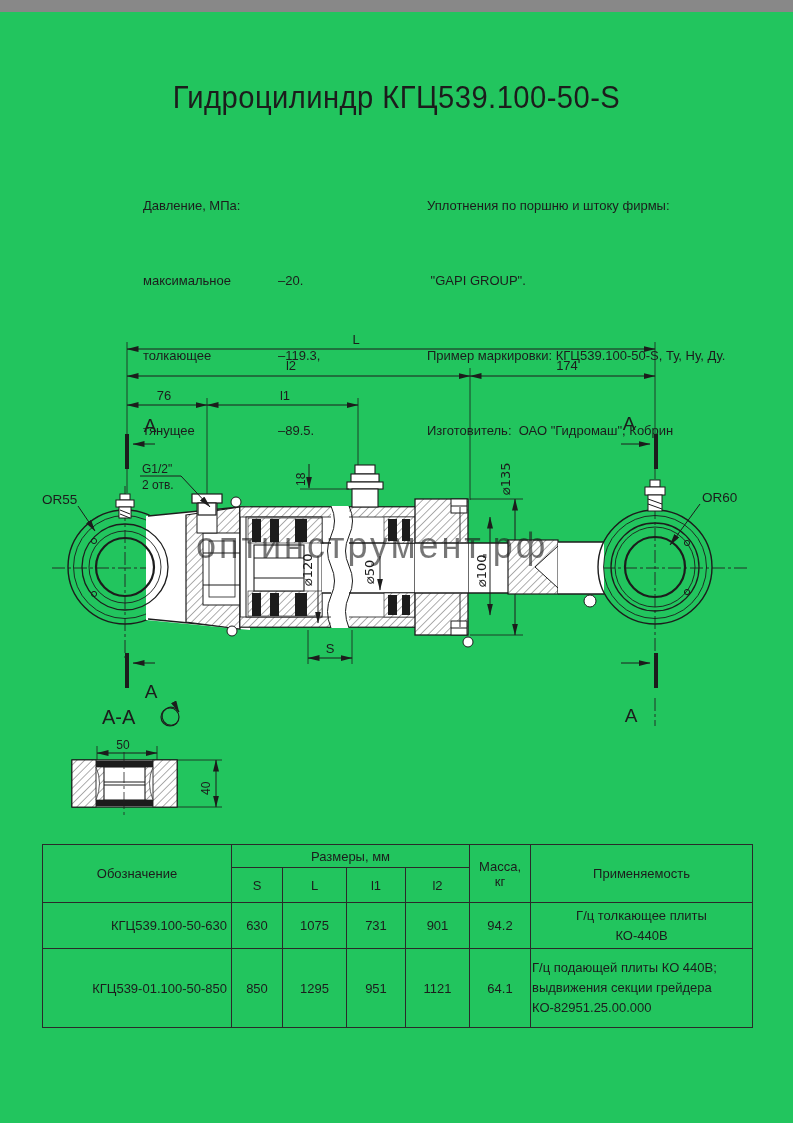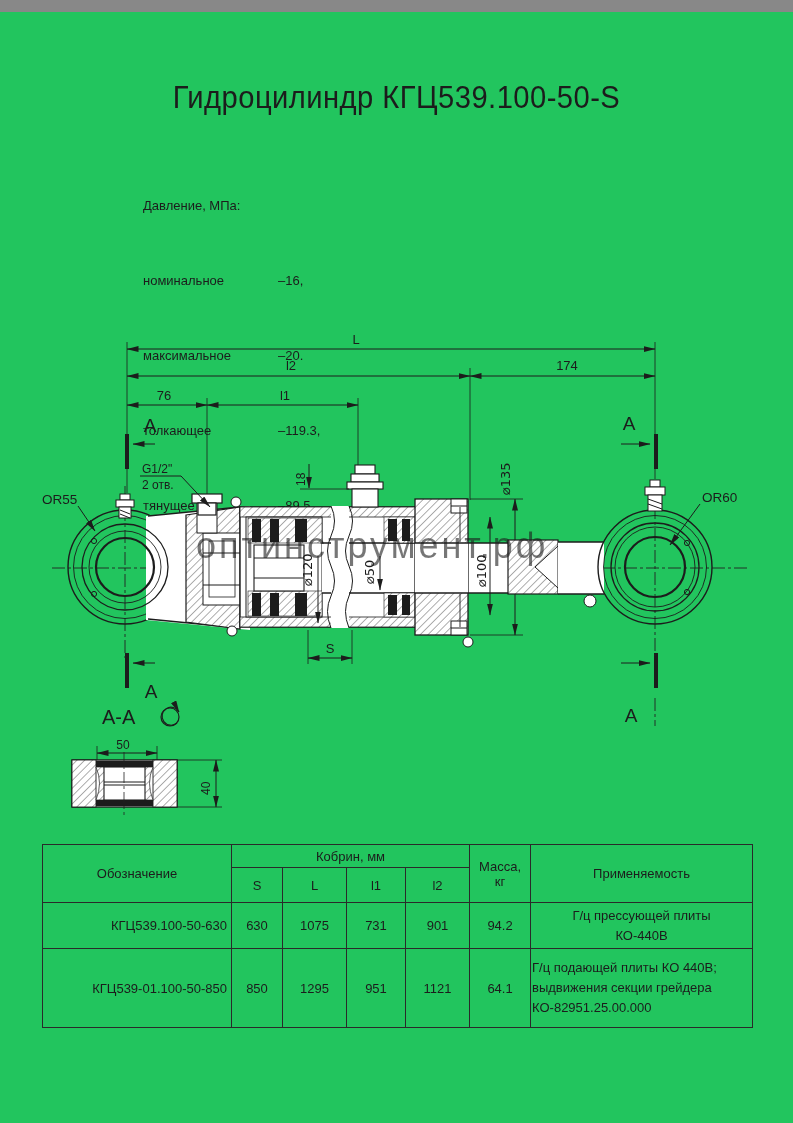--- a/index.html
+++ b/index.html
@@ -24,26 +24,31 @@
 </style>
 </head>
 <body>
 
 <div id="page">
 
   <div id="title">Гидроцилиндр КГЦ539.100-50-S</div>
 
   <div id="specs-left" class="specs">
     <div class="row"><span class="lbl">Давление, МПа:</span><span></span></div>
-    <div class="row"><span class="lbl">номинальное</span><span>–16,</span></div>
     <div class="row"><span class="lbl">максимальное</span><span>–20.</span></div>
     <div class="row"><span class="lbl">толкающее</span><span>–119.3,</span></div>
     <div class="row"><span class="lbl">тянущее</span><span>–89.5.</span></div>
   </div>
 
+  <div id="specs-right" class="specs">
+    <div>Уплотнения по поршню и штоку фирмы:</div>
+    <div> "GAPI GROUP".</div>
+    <div>Пример маркировки: КГЦ539.100-50-S, Ту, Ну, Ду.</div>
+    <div>Изготовитель:  ОАО "Гидромаш", Кобрин</div>
+  </div>
 
   <svg width="793" height="1123" viewBox="0 0 793 1123" style="position:absolute;left:0;top:0;">
     <defs>
       <marker id="arr" viewBox="0 0 12 6" refX="11.5" refY="3" markerWidth="12" markerHeight="6" markerUnits="userSpaceOnUse" orient="auto-start-reverse">
         <path d="M0,0 L12,3 L0,6 Z" fill="#1c1c1c"></path>
       </marker>
       <pattern id="h1" width="5.5" height="5.5" patternUnits="userSpaceOnUse" patternTransform="rotate(45)">
         <rect width="5.5" height="5.5" fill="#fff"></rect>
         <line x1="0" y1="0" x2="0" y2="5.5" stroke="#4a4a4a" stroke-width="0.9"></line>
       </pattern>
@@ -317,42 +322,42 @@
         <col style="width:51px">
         <col style="width:64px">
       <col style="width:59px">
         <col style="width:64px">
         <col style="width:61px">
         <col style="width:222px">
     </colgroup>
     <tbody>
       <tr style="height:23px">
         <td rowspan="2">Обозначение</td>
-        <td colspan="4">Кобрин, мм</td>
+        <td colspan="4">Размеры, мм</td>
         <td rowspan="2">
           <div>Масса,</div>
           <div>кг</div>
         </td>
         <td rowspan="2">Применяемость</td>
       </tr>
       <tr style="height:35px">
         <td>S</td>
         <td>L</td>
         <td>l1</td>
         <td>l2</td>
       </tr>
       <tr style="height:46px">
         <td class="name">КГЦ539.100-50-630</td>
         <td>630</td>
         <td>1075</td>
         <td>731</td>
         <td>901</td>
         <td>94.2</td>
         <td class="app-c">
-          <div>Г/ц прессующей плиты</div>
+          <div>Г/ц толкающее плиты</div>
           <div>КО-440В</div>
         </td>
       </tr>
       <tr style="height:79px">
         <td class="name">КГЦ539-01.100-50-850</td>
         <td>850</td>
         <td>1295</td>
         <td>951</td>
         <td>1121</td>
         <td>64.1</td>

